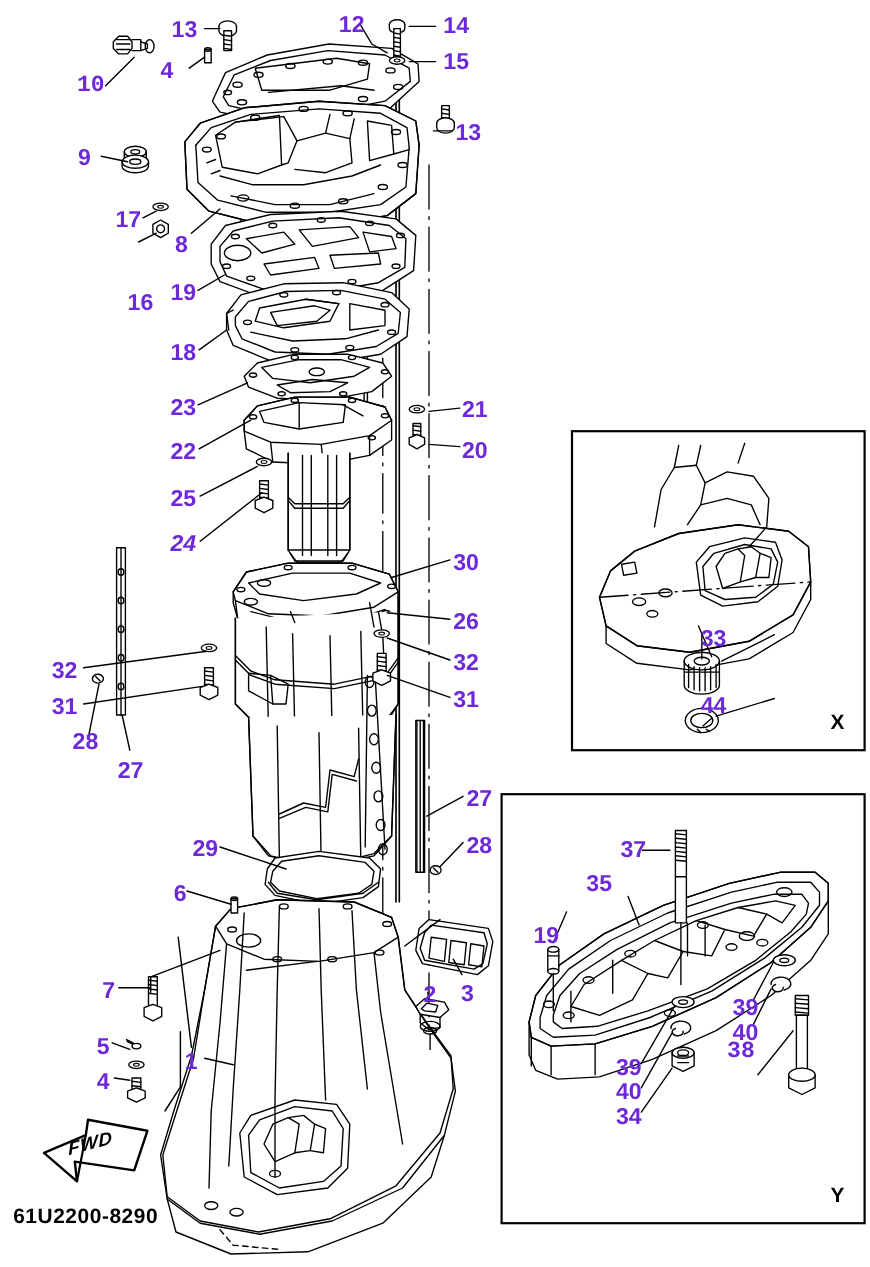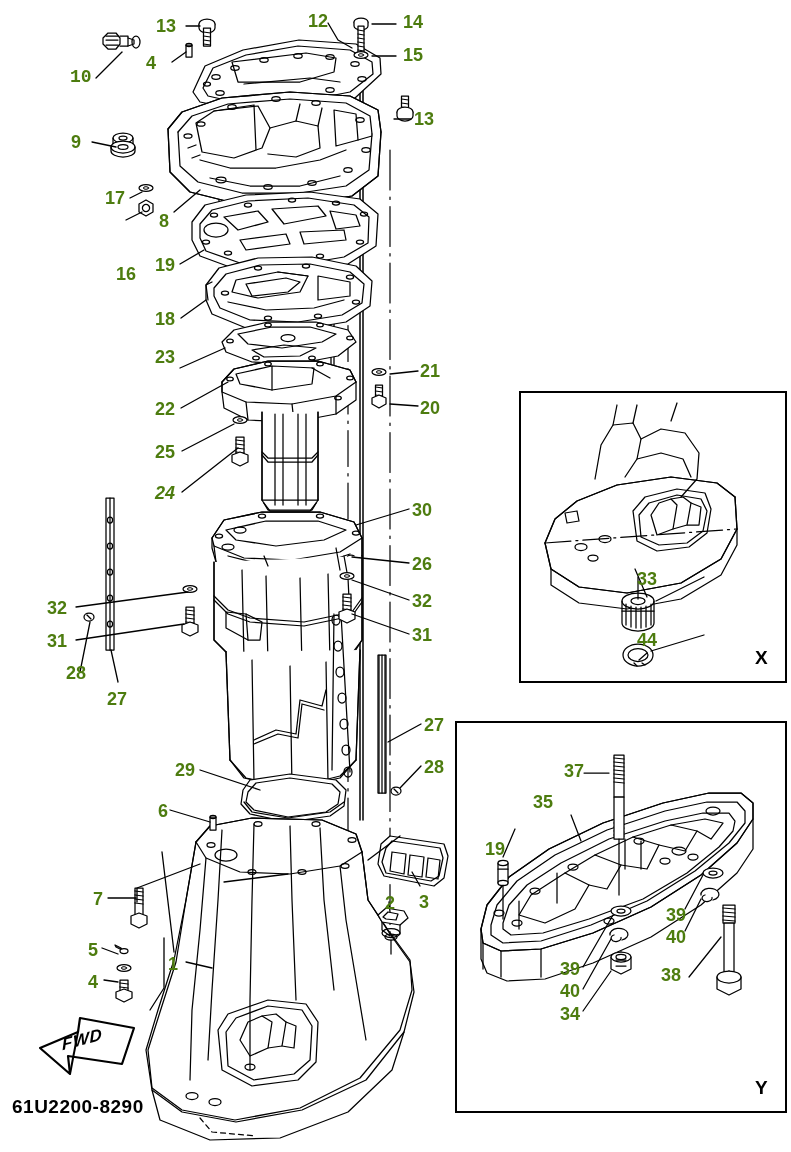--- a/index.html
+++ b/index.html
@@ -1,22 +1,22 @@
 <!DOCTYPE html>
 <html><head>
 <meta charset="utf-8">
 <title>61U2200-8290</title>
 <style>
   html,body{margin:0;padding:0;background:#fff;}
   body{width:791px;height:1152px;position:relative;overflow:hidden;
        font-family:"Liberation Sans","DejaVu Sans",sans-serif;color:#000;}
   #stage{position:absolute;left:0;top:0;width:791px;height:1152px;}
   svg{position:absolute;left:0;top:0;}
-  .callout{position:absolute;font-size:18px;font-weight:700;letter-spacing:0px;
-           line-height:1;color:#4d7c0f;white-space:nowrap;}
+  .callout{position:absolute;font-size:21px;font-weight:700;letter-spacing:0px;
+           line-height:1;color:#6d28d9;white-space:nowrap;}
   .insetlbl{position:absolute;font-size:19px;font-weight:700;color:#000;}
   .partno{position:absolute;font-size:19px;font-weight:700;letter-spacing:.5px;color:#000;}
   .fwdtxt{position:absolute;font-size:17px;font-weight:800;font-style:italic;
           transform:skewY(-12deg) rotate(-3deg);color:#000;letter-spacing:.5px;}
   .inset{position:absolute;border:2px solid #000;background:#fff;}
 </style>
 </head>
 <body style="background: rgb(255, 255, 255);">
 
 <div id="stage">
@@ -613,21 +613,21 @@
       <div class="callout" style="left: 403px; top: 46px;">15</div>
       <div class="callout" style="left: 146px; top: 54px;">4</div>
       <div class="callout" style="left: 70px; top: 68px; font-family: Liberation Mono, monospace;">10</div>
       <div class="callout" style="left: 414px; top: 110px;">13</div>
       <div class="callout" style="left: 71px; top: 133px;">9</div>
       <div class="callout" style="left: 105px; top: 189px;">17</div>
       <div class="callout" style="left: 116px; top: 217px; margin-top: 48px;">16</div>
       <div class="callout" style="left: 159px; top: 212px;">8</div>
       <div class="callout" style="left: 155px; top: 256px;">19</div>
       <div class="callout" style="left: 155px; top: 310px;">18</div>
-      <div class="callout" style="left: 155px; top: 348px; text-align: right;">23</div>
+      <div class="callout" style="left: 155px; top: 360px; text-align: right;">23</div>
       <div class="callout" style="left: 420px; top: 362px;">21</div>
       <div class="callout" style="left: 155px; top: 400px;">22</div>
       <div class="callout" style="left: 420px; top: 399px;">20</div>
       <div class="callout" style="left: 155px; top: 443px; text-align: right;">25</div>
       <div class="callout" style="left: 155px; top: 484px; font-style: italic;">24</div>
       <div class="callout" style="left: 412px; top: 501px;">30</div>
       <div class="callout" style="left: 412px; top: 555px;">26</div>
       <div class="callout" style="left: 47px; top: 599px;">32</div>
       <div class="callout" style="left: 412px; top: 592px;">32</div>
       <div class="callout" style="left: 47px; top: 632px;">31</div>
@@ -651,21 +651,21 @@
       <div class="callout" style="left: 637px; top: 631px;">44</div>
     </div>
 <div id="insetYcallouts">
       <div class="callout" style="left: 564px; top: 762px;">37</div>
       <div class="callout" style="left: 533px; top: 793px;">35</div>
       <div class="callout" style="left: 485px; top: 840px;">19</div>
       <div class="callout" style="left: 666px; top: 906px;">39</div>
       <div class="callout" style="left: 666px; top: 928px;">40</div>
       <div class="callout" style="left: 560px; top: 960px;">39</div>
       <div class="callout" style="left: 560px; top: 982px;">40</div>
-      <div class="callout" style="left: 661px; top: 966px;">38</div>
+      <div class="callout" style="left: 661px; top: 946px; font-family: Liberation Mono, monospace;">38</div>
       <div class="callout" style="left: 560px; top: 1005px;">34</div>
     </div>
 
 <div class="insetlbl" id="insetXletter" style="left: 755px; top: 647px;">X</div>
 <div class="insetlbl" id="insetYletter" style="left: 755px; top: 1077px;">Y</div>
 
 <svg id="fwdsvg" width="110" height="72" viewBox="0 0 110 72" style="left: 34px; top: 1012px;">
   <g fill="#fff" stroke="#000" stroke-width="2.2" stroke-linejoin="round">
     <path d="M46,6 L100,16 L88,52 L34,44 L36,62 L6,36 L44,20 Z"></path>
   </g>

